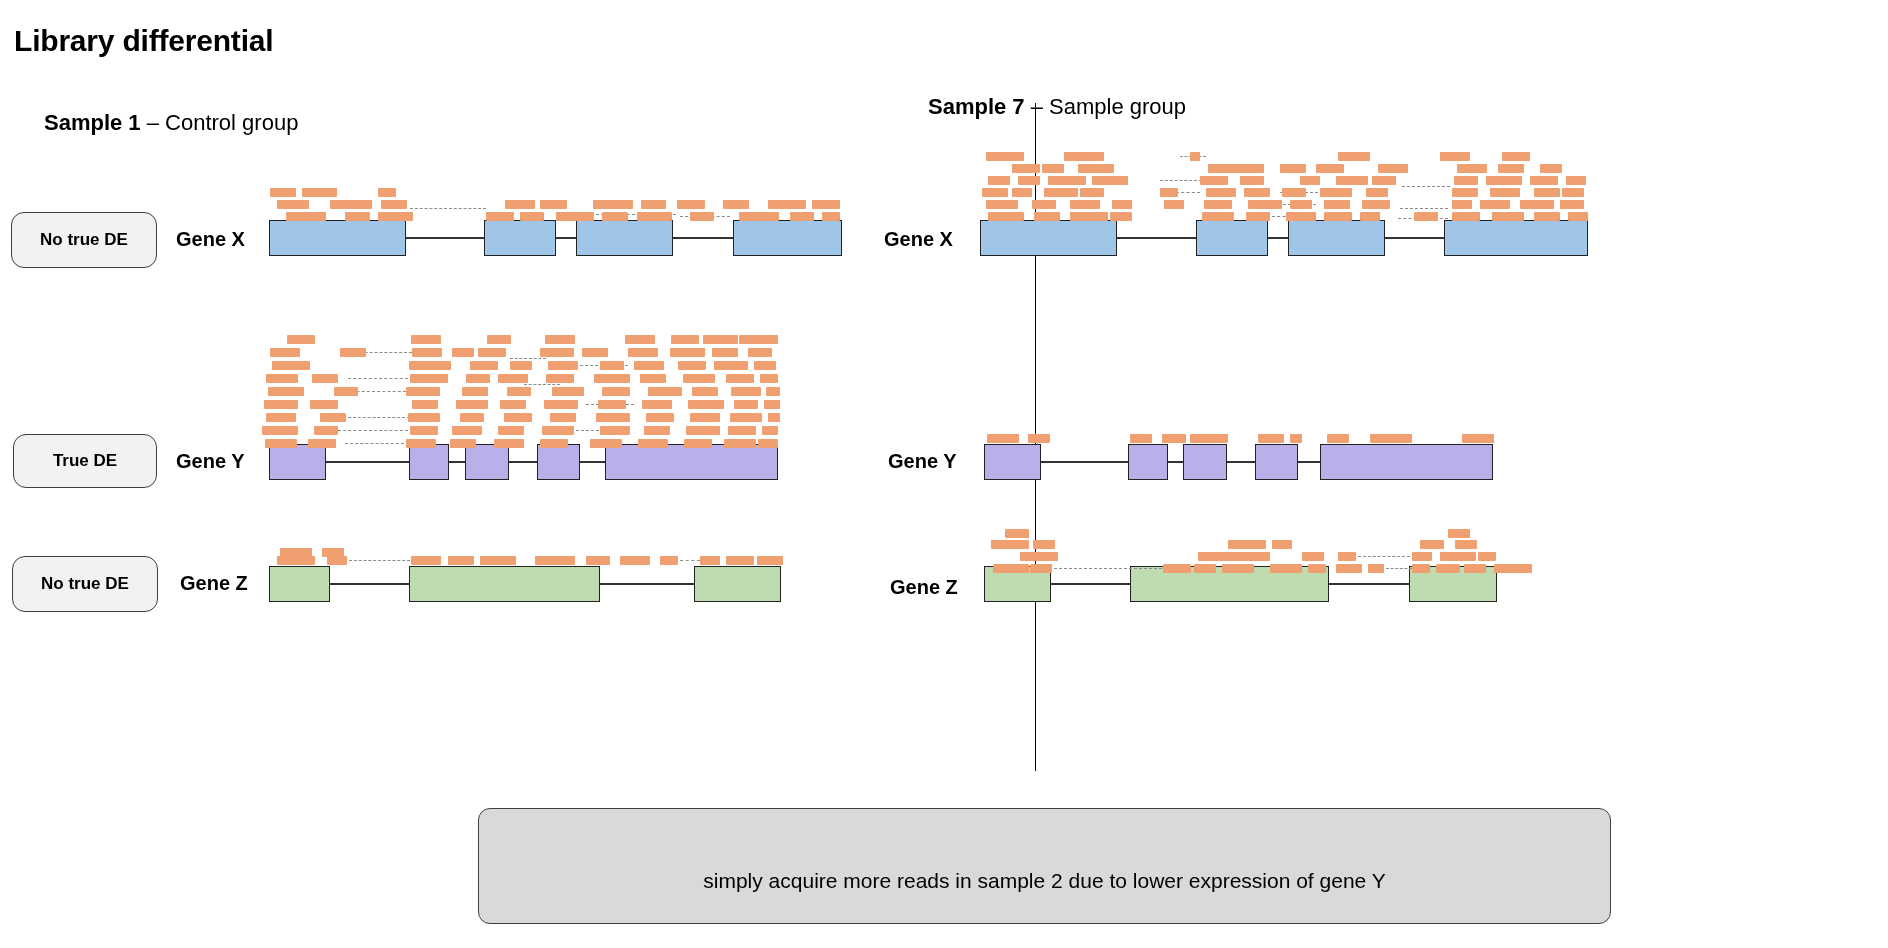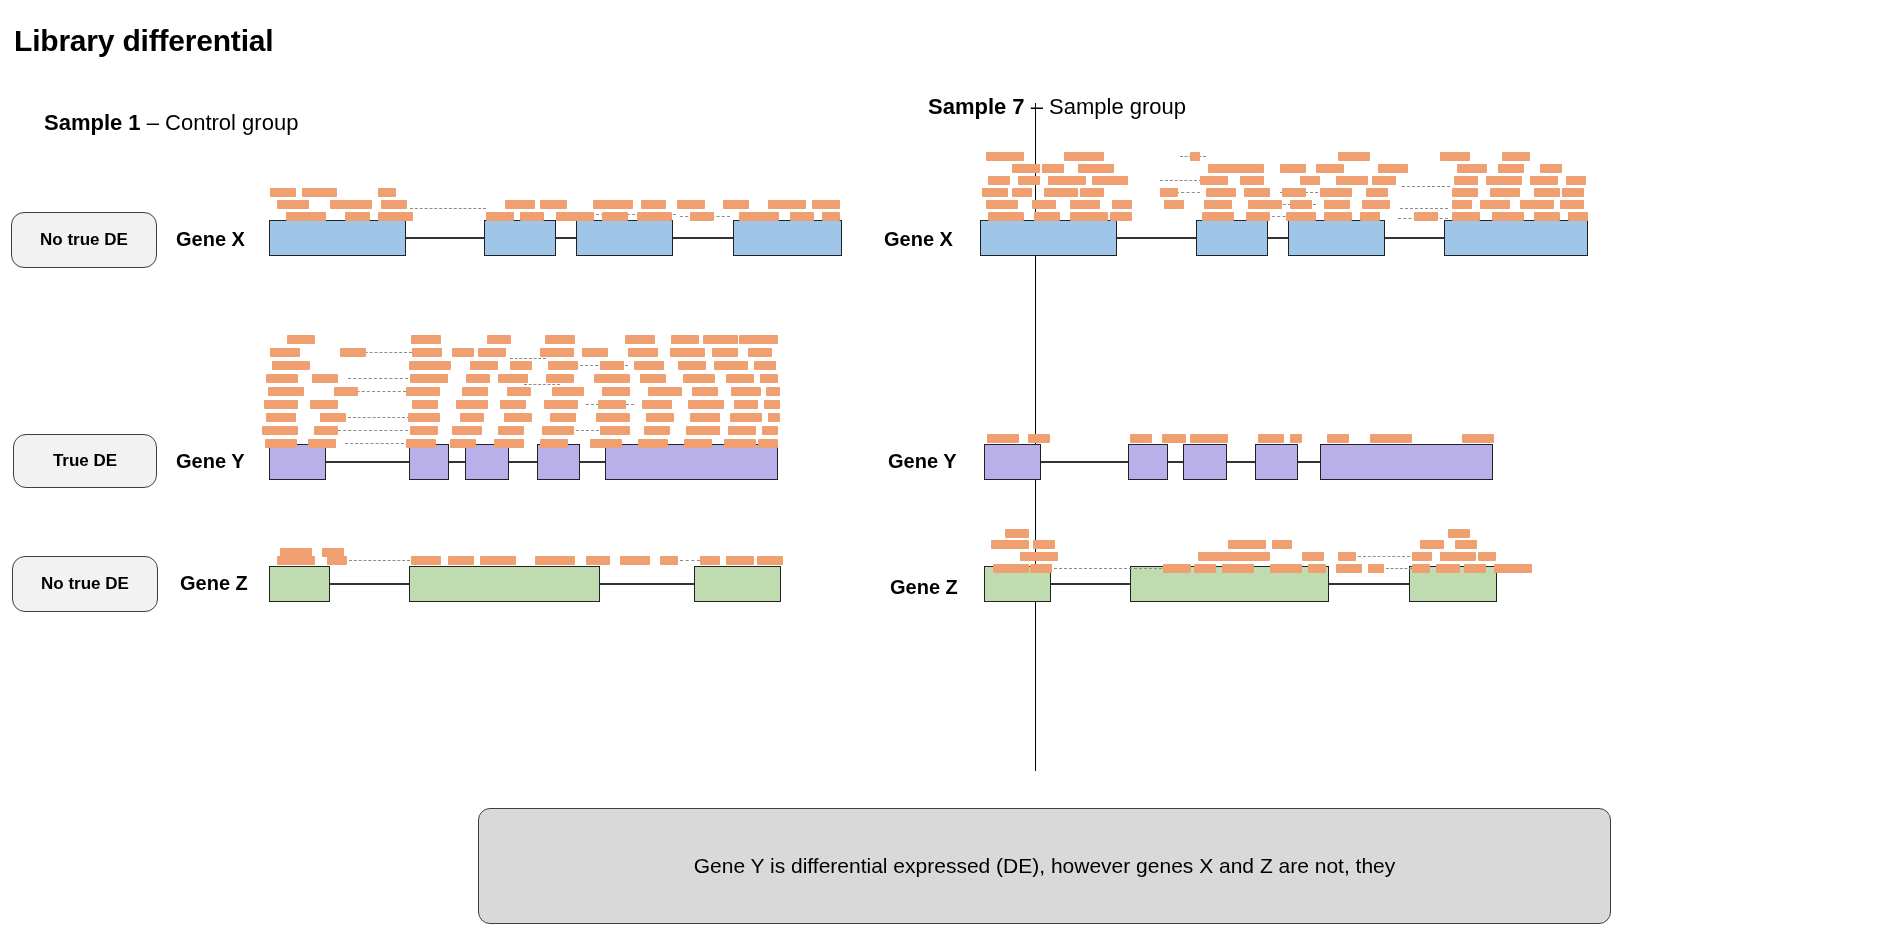--- a/index.html
+++ b/index.html
@@ -429,15 +429,16 @@
       <div class="read" style="left: 1368px; top: 564px; width: 16px; height: 9px; background: rgb(240, 160, 112);"></div>
       <div class="read" style="left: 1412px; top: 564px; width: 18px; height: 9px; background: rgb(240, 160, 112);"></div>
       <div class="read" style="left: 1436px; top: 564px; width: 24px; height: 9px; background: rgb(240, 160, 112);"></div>
       <div class="read" style="left: 1464px; top: 564px; width: 22px; height: 9px; background: rgb(240, 160, 112);"></div>
       <div class="read" style="left: 1494px; top: 564px; width: 38px; height: 9px; background: rgb(240, 160, 112);"></div>
     </div>
   </div>
 
 <div id="caption-box" style="left: 478px; top: 808px; width: 1133px; height: 116px; background: rgb(217, 217, 217); border-color: rgb(64, 64, 64);">
   <span>
-    <span>Gene Y is differential expressed (DE), however genes X and Z are not, they</span><br>
+    <br>
+    <span>simply acquire more reads in sample 2 due to lower expression of gene Y</span>
   </span>
 </div>
 
 </body></html>

